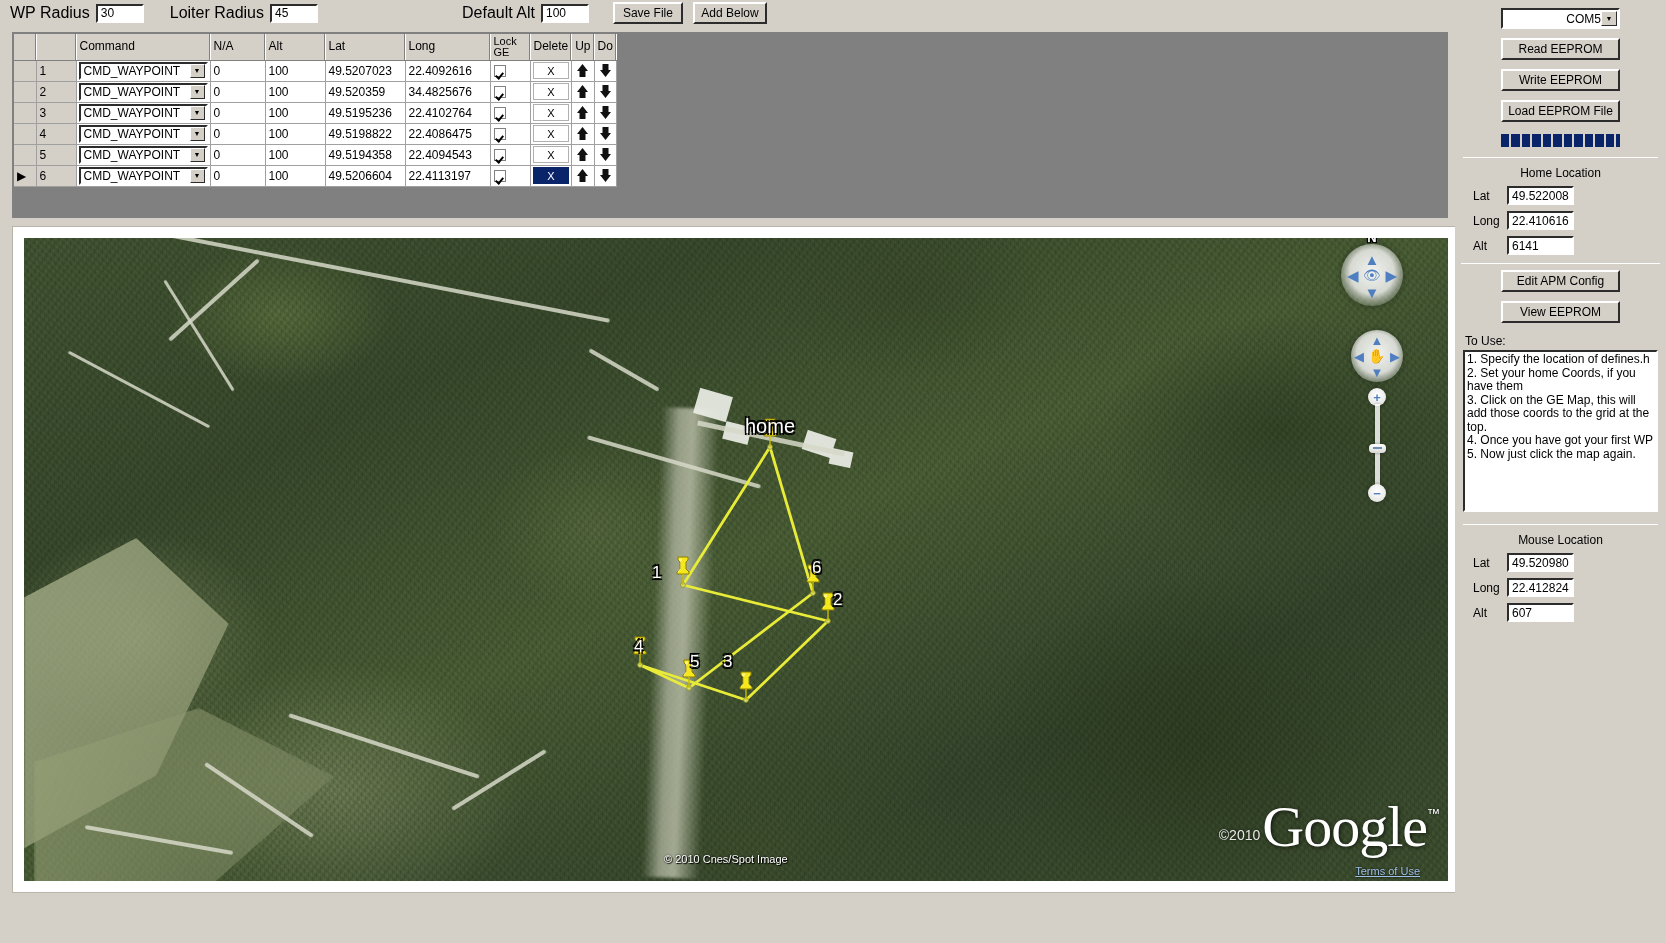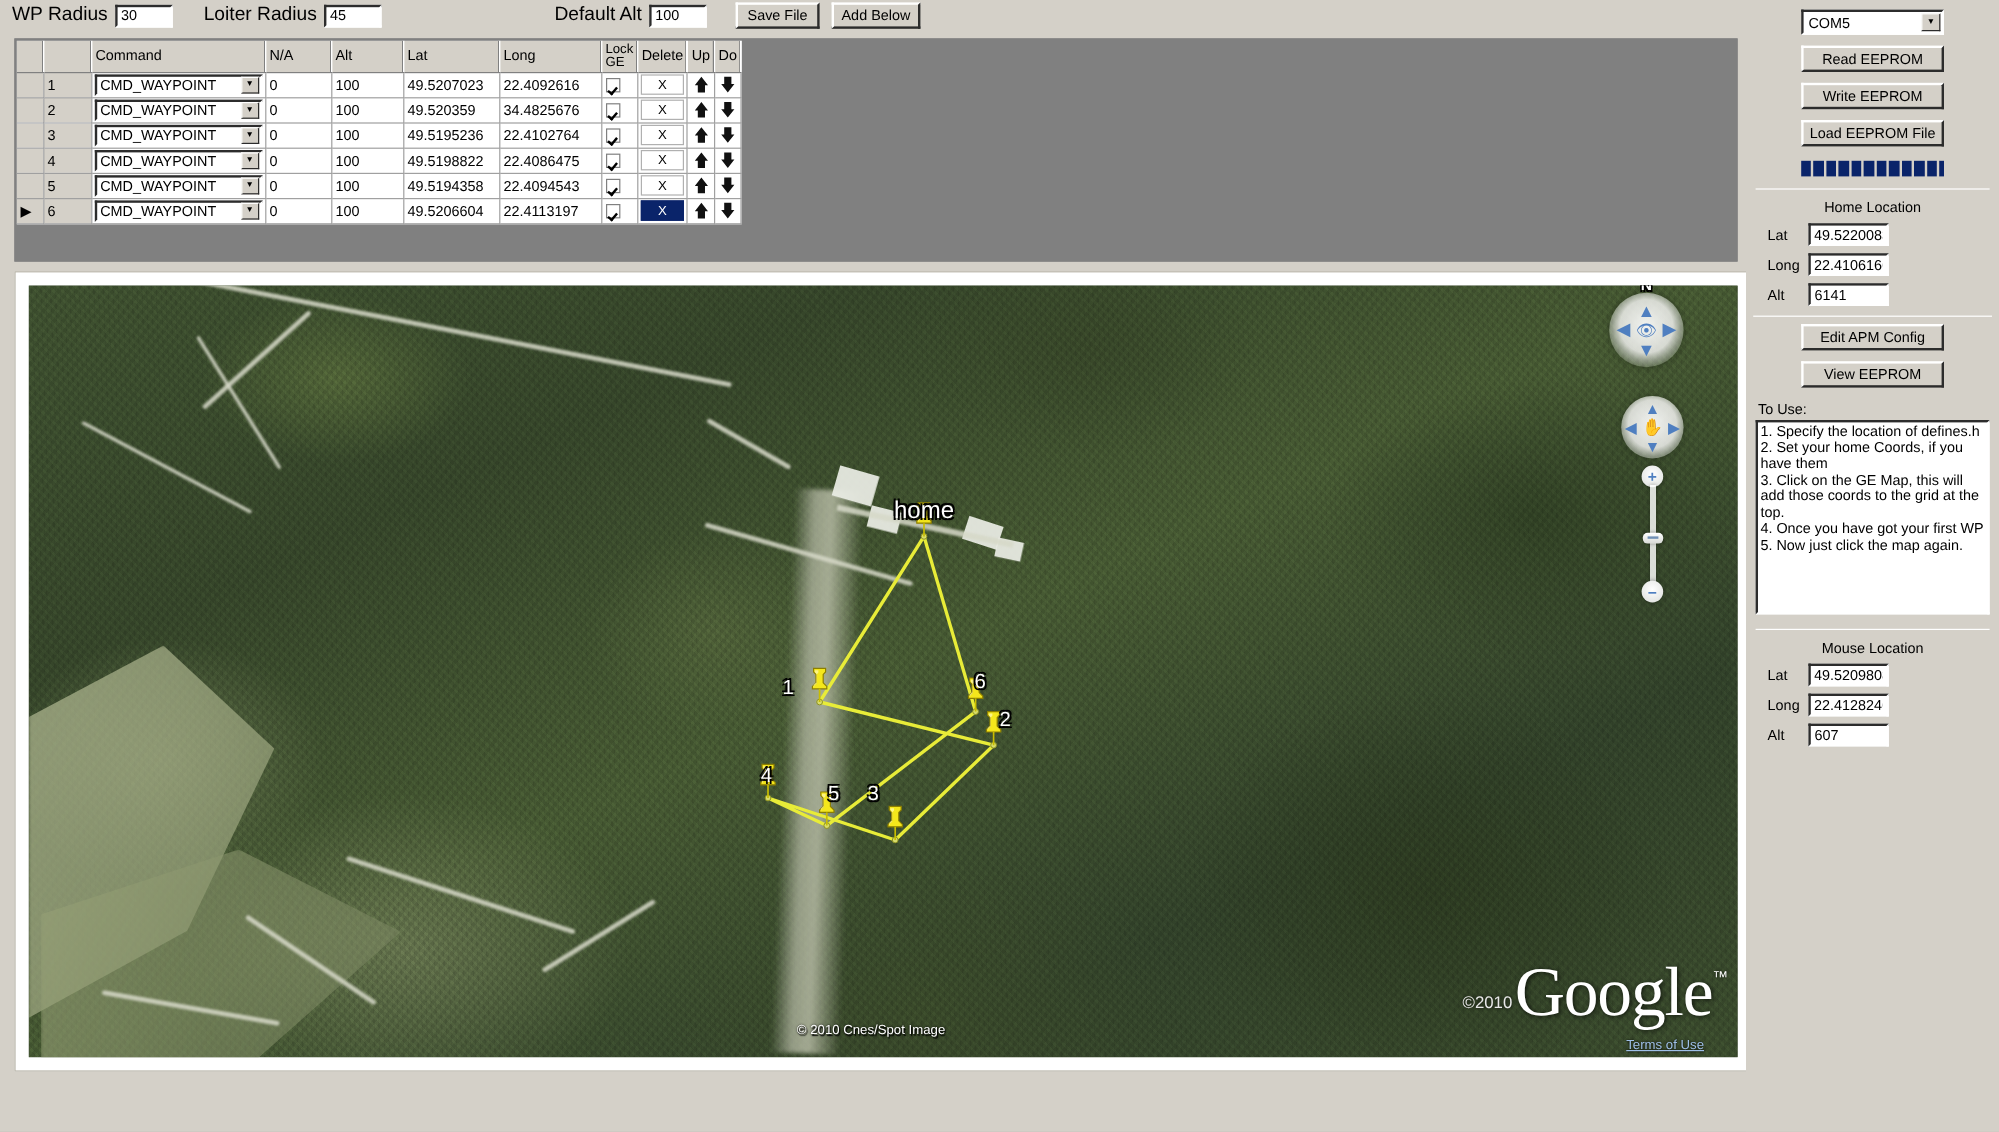--- a/index.html
+++ b/index.html
@@ -74,26 +74,26 @@
     background: #d4d0c8;
     border-right: 1px solid #fff;
     border-bottom: 1px solid #808080;
     box-shadow: inset -1px 0 0 #808080;
     height: 26px;
     vertical-align: middle;
     line-height: 11px;
   }
   .col-sel   { width: 22px; }
   .col-row   { width: 40px; }
-  .col-cmd   { width: 145px; }
+  .col-cmd   { width: 134px; }
   .col-na    { width: 55px; }
   .col-alt   { width: 60px; }
   .col-lat   { width: 80px; }
   .col-long  { width: 85px; }
-  .col-lock  { width: 30px; }
+  .col-lock  { width: 40px; }
   .col-del   { width: 37px; }
   .col-up    { width: 20px; }
   .col-dn    { width: 20px; }
   .rowhdr {
     background: #d4d0c8 !important;
     border-right: 1px solid #808080;
     text-align: center;
     color: #000;
   }
   .selcell {
@@ -359,21 +359,21 @@
     padding-top: 4px;
   }
   #combo-com {
     width: 119px; height: 21px; margin: 4px auto 9px auto;
     background: #fff;
     border: 2px inset #d4d0c8;
     border-top-color: #808080; border-left-color: #808080;
     border-right-color: #fff; border-bottom-color: #fff;
     display: flex; align-items: center;
   }
-  #combo-com .ctext { flex: 1; padding-left: 4px; font-size: 12px; }
+  #combo-com .ctext { flex: 1; padding-left: 4px; font-size: 12px; text-align: right; }
   #combo-com .carrow {
     width: 16px; height: 15px; margin-right: 1px;
     background: #d4d0c8;
     border: 1px outset #d4d0c8;
     border-top-color: #fff; border-left-color: #fff;
     border-right-color: #808080; border-bottom-color: #808080;
     display: flex; align-items: center; justify-content: center;
     font-size: 7px; line-height: 1;
   }
   #touse-label { font-size: 12px; margin: 2px 0 2px 10px; }

